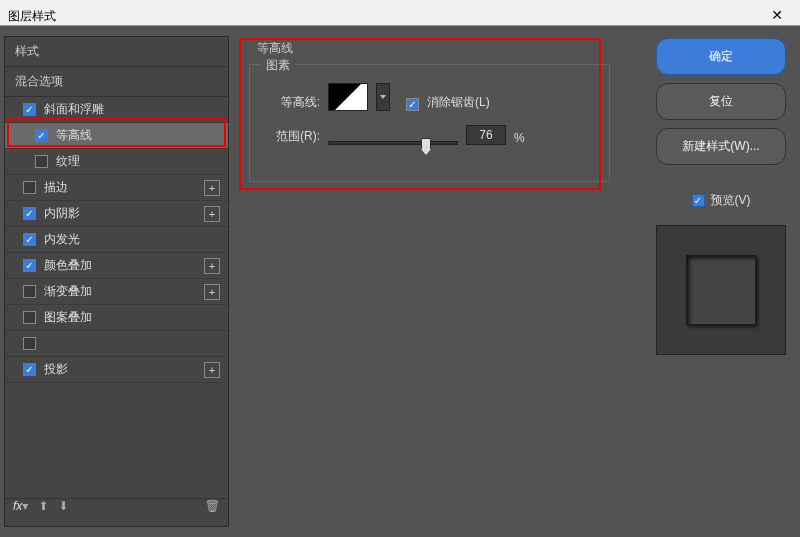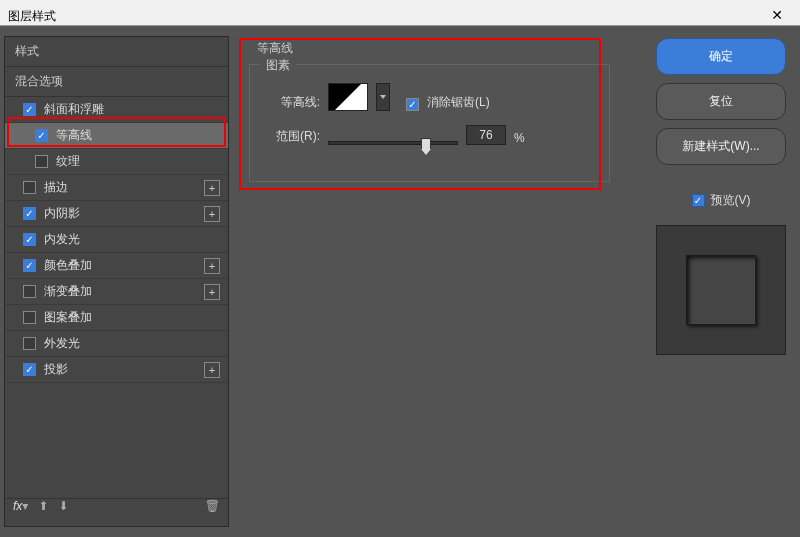--- a/index.html
+++ b/index.html
@@ -95,21 +95,20 @@
           <div class="cb"></div>
           <span class="lbl">渐变叠加</span>
           <div class="add-btn">+</div>
         </div>
         <div class="style-row">
           <div class="cb"></div>
           <span class="lbl">图案叠加</span>
         </div>
         <div class="style-row">
           <div class="cb"></div>
-          <span class="lbl">外发光</span>
         </div>
         <div class="style-row">
           <div class="cb on"></div>
           <span class="lbl">投影</span>
           <div class="add-btn">+</div>
         </div>
       </div>
     <div class="red-highlight" style="left:2px;top:80px;width:219px;height:30px"></div>
     <div class="left-footer">
       <span class="ico"><i>fx</i>▾</span>

